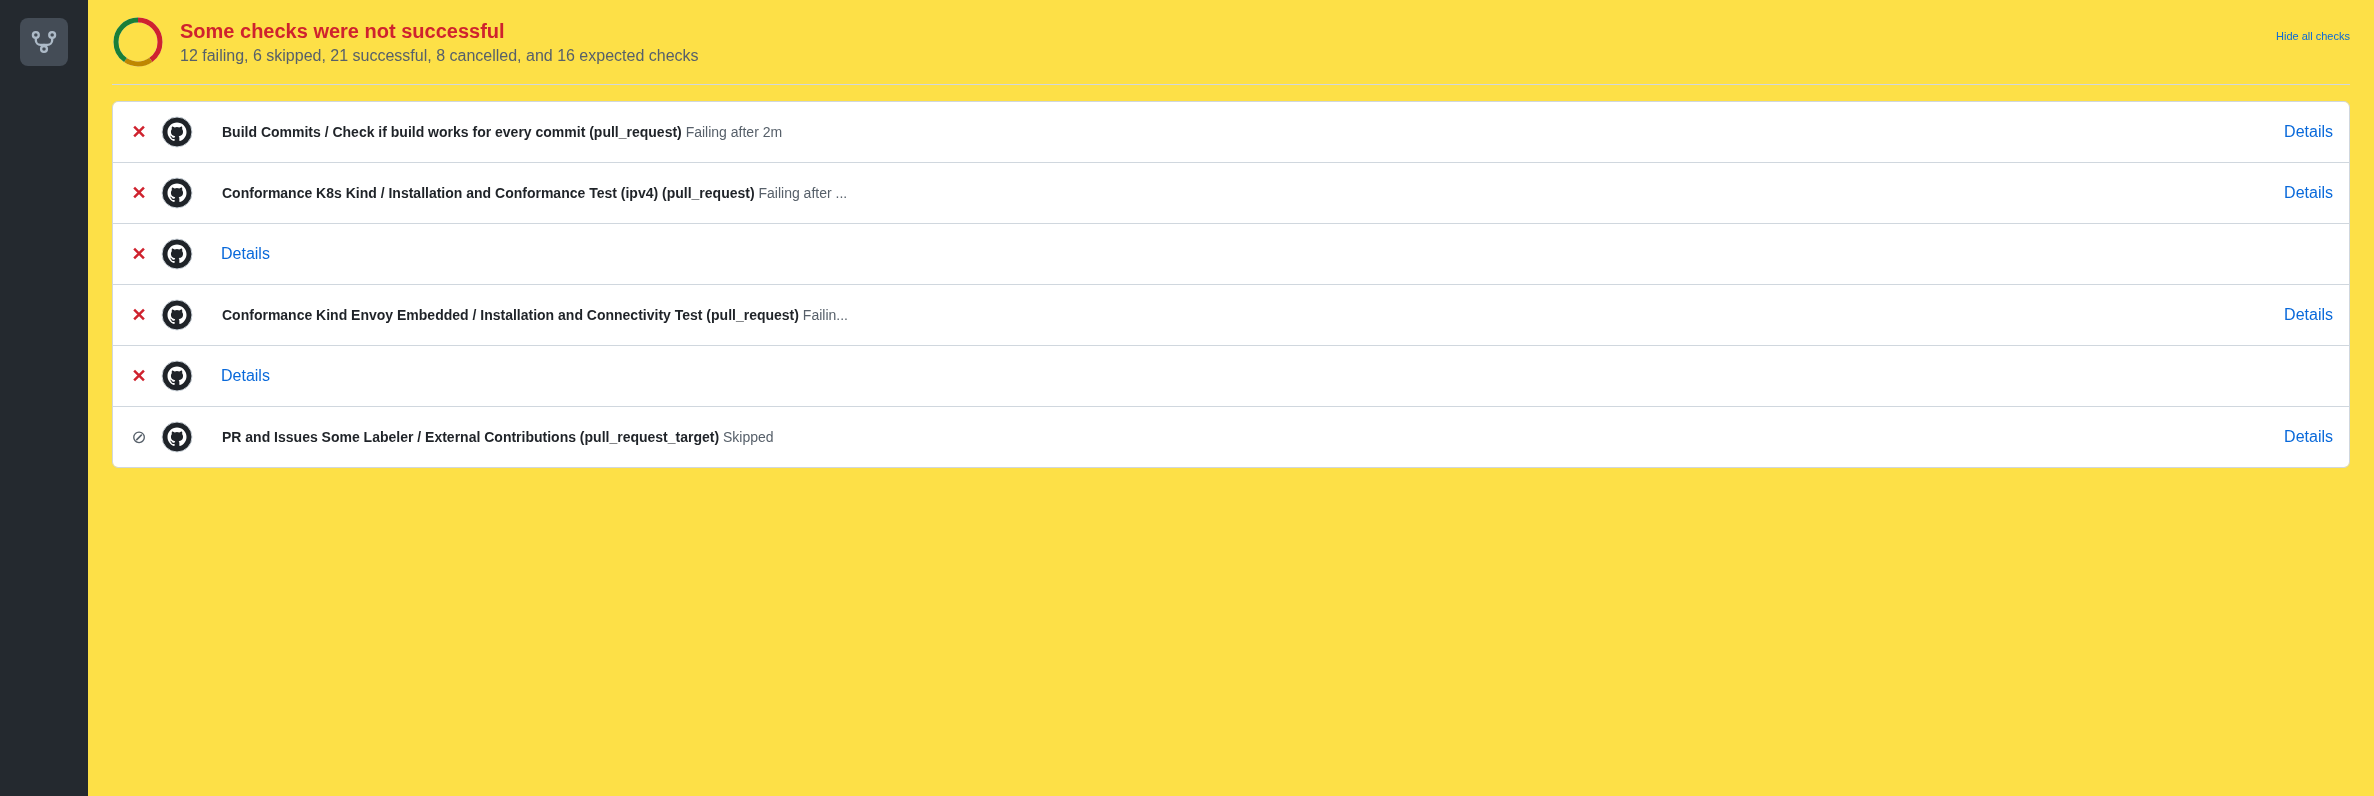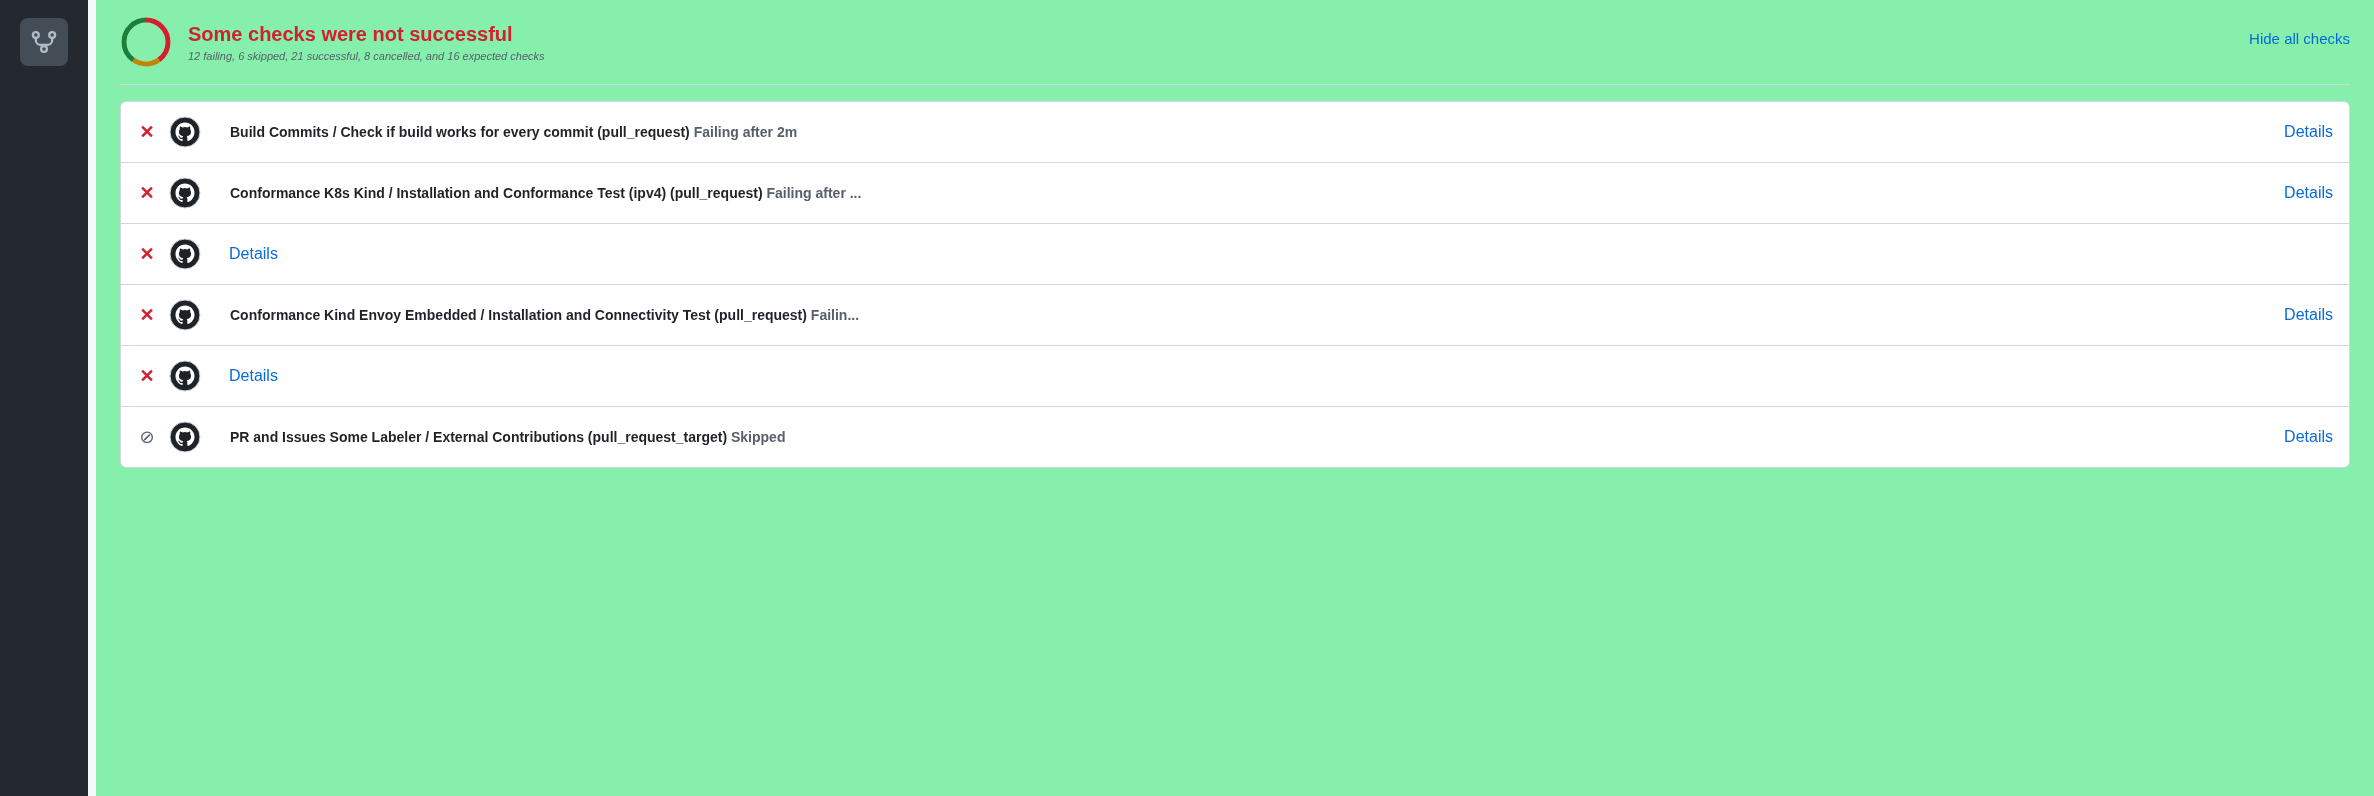--- a/index.html
+++ b/index.html
@@ -37,23 +37,22 @@
       background: #444c56;
       border-radius: 8px;
       display: flex;
       align-items: center;
       justify-content: center;
     }
 
     .main-content {
       flex: 1;
       padding: 16px 24px 24px 24px;
-      background: #86efac;
+      background: #fde047;
       min-height: 796px;
-      margin-left: 8px;
     }
 
     
     .header-section {
       display: flex;
       align-items: flex-start;
       justify-content: space-between;
       padding-bottom: 16px;
       border-bottom: 1px solid #d0d7de;
       margin-bottom: 0;
@@ -77,27 +76,26 @@
       gap: 4px;
     }
 
     .header-title {
       font-size: 20px;
       font-weight: 600;
       color: #cf222e;
     }
 
     .header-subtitle {
+      font-size: 16px;
+      color: #57606a;
+    }
+
+    .hide-all-link {
       font-size: 11px;
-      color: #57606a;
-      font-style: italic;
-    }
-
-    .hide-all-link {
-      font-size: 15px;
       color: #0969da;
       text-decoration: none;
       white-space: nowrap;
       padding-top: 14px;
       cursor: pointer;
     }
 
     
     .checks-list {
       border: 1px solid #d0d7de;
@@ -150,21 +148,21 @@
       text-overflow: ellipsis;
     }
 
     .check-label strong {
       font-weight: 600;
       padding-left: 17px;
     }
 
     .check-label .status-text {
       color: #57606a;
-      font-weight: 700;
+      font-weight: 400;
     }
 
     .details-link {
       color: #0969da;
       text-decoration: none;
       font-size: 16px;
       white-space: nowrap;
       margin-left: 16px;
       flex-shrink: 0;
       cursor: pointer;

